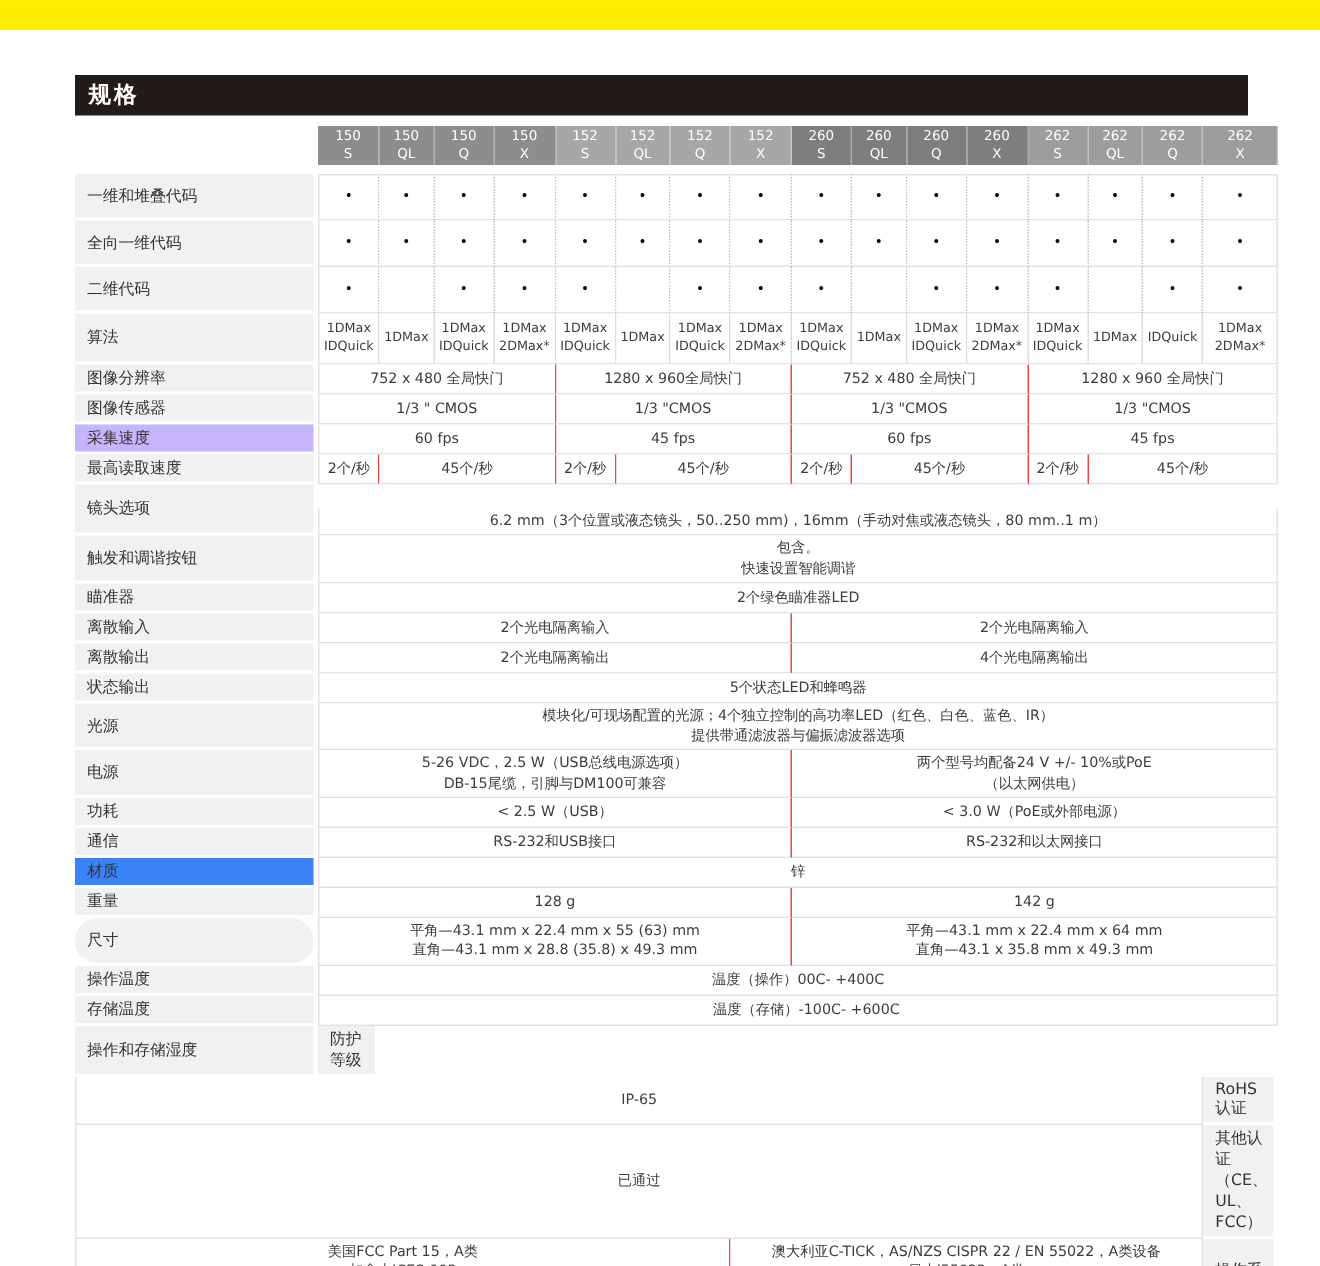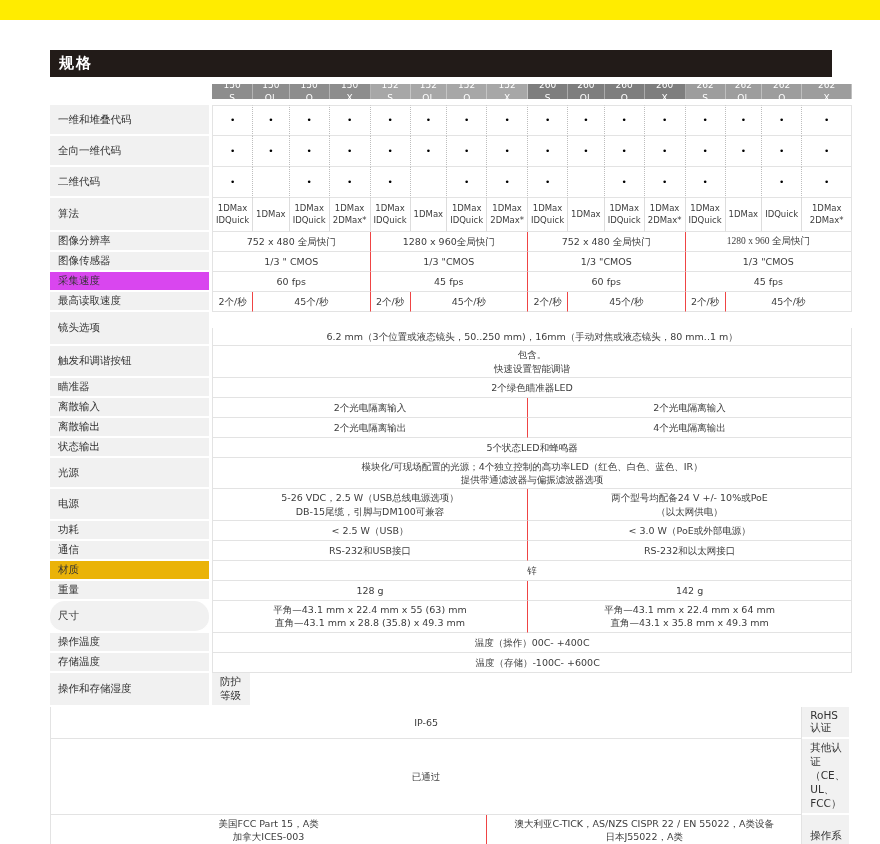--- a/index.html
+++ b/index.html
@@ -12,21 +12,21 @@
   .content{margin:30px 48px 0 50px;width:782px;}
   .title-bar{
     height:27px;color:#fff;display:flex;align-items:center;
     padding-left:9px;box-sizing:border-box;font-size:15px;font-weight:bold;
     letter-spacing:2px;margin-bottom:7px;
   }
   #spec-table{display:grid;grid-template-columns:162px repeat(16,1fr);width:782px;}
   .corner{background:transparent;}
   .col-head{
     color:#fff;font-size:9px;line-height:1.35;display:flex;align-items:center;
-    justify-content:center;text-align:center;white-space:pre-line;height:15px;
+    justify-content:center;text-align:center;white-space:pre-line;height:26px;
     border-right:1px solid rgba(255,255,255,.35);box-sizing:border-box;
   }
   .hdr-gap{height:6px;}
   .lbl{
     background:#f1f1f1;border-bottom:2px solid #fff;margin-right:3px;
     display:flex;align-items:center;padding:2px 4px 2px 8px;font-size:10.5px;
     color:#333;box-sizing:border-box;min-height:17px;
   }
   .cell{
     display:flex;align-items:center;justify-content:center;text-align:center;
@@ -165,27 +165,27 @@
       <div class="cell algocell xtall">1DMax
 IDQuick</div>
       <div class="cell algocell xtall">1DMax</div>
       <div class="cell algocell xtall">IDQuick</div>
       <div class="cell algocell xtall lc">1DMax
 2DMax*</div>
       <div class="lbl" style="background: rgb(241, 241, 241);">图像分辨率</div>
       <div class="cell spancell fc" style="grid-column: span 4;">752 x 480 全局快门</div>
       <div class="cell spancell" style="grid-column: span 4;">1280 x 960全局快门</div>
       <div class="cell spancell" style="grid-column: span 4;">752 x 480 全局快门</div>
-      <div class="cell spancell lc" style="grid-column: span 4; font-family: Liberation Serif, serif;">1280 x 960 全局快门</div>
+      <div class="cell spancell lc" style="grid-column: span 4;">1280 x 960 全局快门</div>
       <div class="lbl" style="background: rgb(241, 241, 241);">图像传感器</div>
       <div class="cell spancell fc" style="grid-column: span 4;">1/3 " CMOS</div>
       <div class="cell spancell" style="grid-column: span 4;">1/3 "CMOS</div>
       <div class="cell spancell" style="grid-column: span 4;">1/3 "CMOS</div>
       <div class="cell spancell lc" style="grid-column: span 4;">1/3 "CMOS</div>
-      <div class="lbl" style="background: #d946ef;">采集速度</div>
+      <div class="lbl" style="background: #c4b5fd;">采集速度</div>
       <div class="cell spancell fc" style="grid-column: span 4;">60 fps</div>
       <div class="cell spancell" style="grid-column: span 4;">45 fps</div>
       <div class="cell spancell" style="grid-column: span 4;">60 fps</div>
       <div class="cell spancell lc" style="grid-column: span 4;">45 fps</div>
       <div class="lbl" style="background: rgb(241, 241, 241);">最高读取速度</div>
       <div class="cell spancell fc" style="grid-column: span 1;">2个/秒</div>
       <div class="cell spancell" style="grid-column: span 3;">45个/秒</div>
       <div class="cell spancell" style="grid-column: span 1;">2个/秒</div>
       <div class="cell spancell" style="grid-column: span 3;">45个/秒</div>
       <div class="cell spancell" style="grid-column: span 1;">2个/秒</div>
@@ -214,21 +214,21 @@
       <div class="cell spancell fc" style="grid-column: span 8;">5-26 VDC，2.5 W（USB总线电源选项）
 DB-15尾缆，引脚与DM100可兼容</div>
       <div class="cell spancell lc" style="grid-column: span 8;">两个型号均配备24 V +/- 10%或PoE
 （以太网供电）</div>
       <div class="lbl" style="background: rgb(241, 241, 241);">功耗</div>
       <div class="cell spancell fc" style="grid-column: span 8;">&lt; 2.5 W（USB）</div>
       <div class="cell spancell lc" style="grid-column: span 8;">&lt; 3.0 W（PoE或外部电源）</div>
       <div class="lbl" style="background: rgb(241, 241, 241);">通信</div>
       <div class="cell spancell fc" style="grid-column: span 8;">RS-232和USB接口</div>
       <div class="cell spancell lc" style="grid-column: span 8;">RS-232和以太网接口</div>
-      <div class="lbl" style="background: #eab308;">材质</div>
+      <div class="lbl" style="background: #3b82f6;">材质</div>
       <div class="cell spancell fc lc" style="grid-column: span 16;">锌</div>
       <div class="lbl" style="background: rgb(241, 241, 241);">重量</div>
       <div class="cell spancell fc" style="grid-column: span 8;">128 g</div>
       <div class="cell spancell lc" style="grid-column: span 8;">142 g</div>
       <div class="lbl" style="background: rgb(241, 241, 241); border-radius: 15px;">尺寸</div>
       <div class="cell spancell fc" style="grid-column: span 8;">平角—43.1 mm x 22.4 mm x 55 (63) mm
 直角—43.1 mm x 28.8 (35.8) x 49.3 mm</div>
       <div class="cell spancell lc" style="grid-column: span 8;">平角—43.1 mm x 22.4 mm x 64 mm
 直角—43.1 x 35.8 mm x 49.3 mm</div>
       <div class="lbl" style="background: rgb(241, 241, 241);">操作温度</div>

